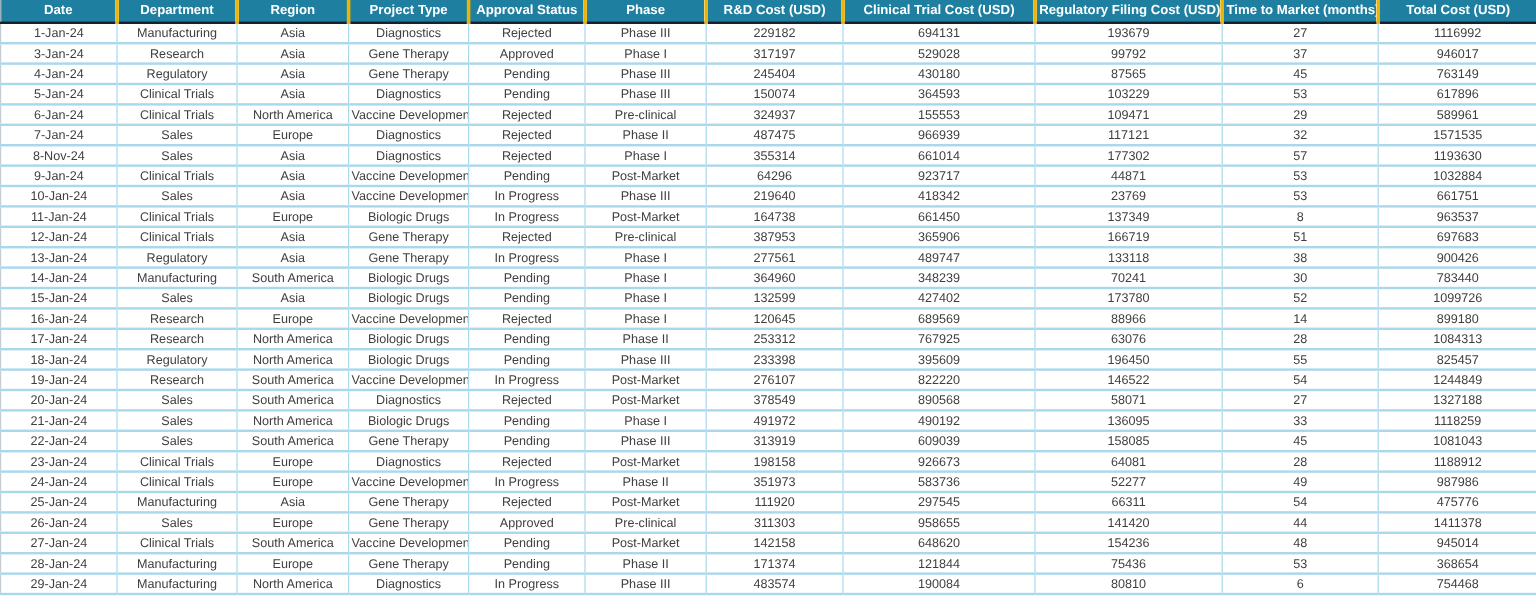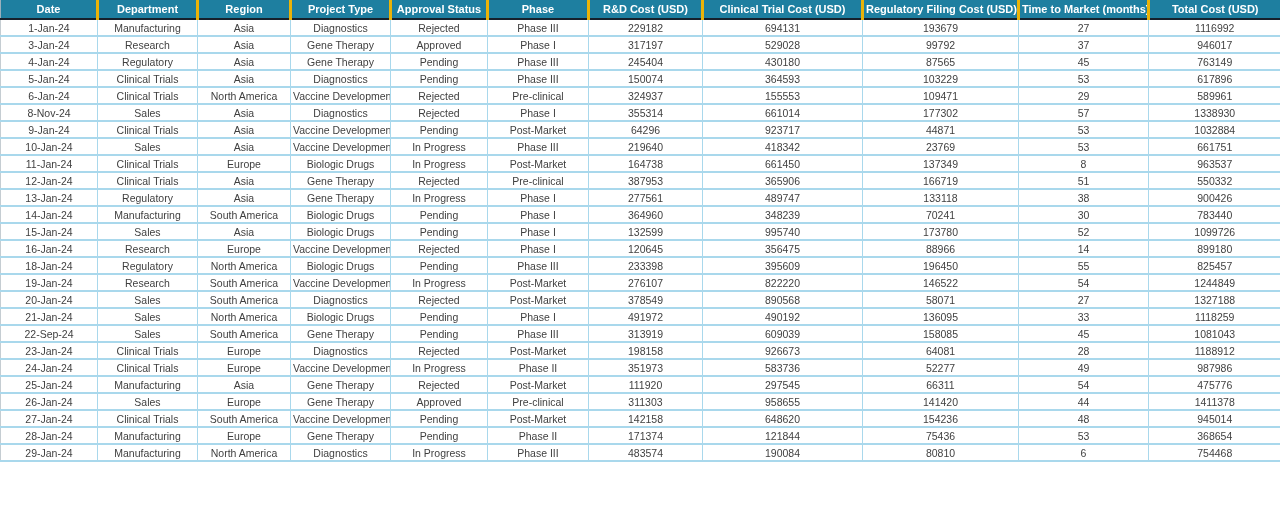--- a/index.html
+++ b/index.html
@@ -143,31 +143,44 @@
           <td>Vaccine Development</td>
           <td>Rejected</td>
           <td>Pre-clinical</td>
           <td>324937</td>
           <td>155553</td>
           <td>109471</td>
           <td>29</td>
           <td>589961</td>
         </tr>
         <tr>
+          <td>7-Jan-24</td>
+          <td>Sales</td>
+          <td>Europe</td>
+          <td>Diagnostics</td>
+          <td>Rejected</td>
+          <td>Phase II</td>
+          <td>487475</td>
+          <td>966939</td>
+          <td>117121</td>
+          <td>32</td>
+          <td>1571535</td>
+        </tr>
+        <tr>
           <td>8-Nov-24</td>
           <td>Sales</td>
           <td>Asia</td>
           <td>Diagnostics</td>
           <td>Rejected</td>
           <td>Phase I</td>
           <td>355314</td>
           <td>661014</td>
           <td>177302</td>
           <td>57</td>
-          <td>1338930</td>
+          <td>1193630</td>
         </tr>
         <tr>
           <td>9-Jan-24</td>
           <td>Clinical Trials</td>
           <td>Asia</td>
           <td>Vaccine Development</td>
           <td>Pending</td>
           <td>Post-Market</td>
           <td>64296</td>
           <td>923717</td>
@@ -205,21 +218,21 @@
           <td>12-Jan-24</td>
           <td>Clinical Trials</td>
           <td>Asia</td>
           <td>Gene Therapy</td>
           <td>Rejected</td>
           <td>Pre-clinical</td>
           <td>387953</td>
           <td>365906</td>
           <td>166719</td>
           <td>51</td>
-          <td>550332</td>
+          <td>697683</td>
         </tr>
         <tr>
           <td>13-Jan-24</td>
           <td>Regulatory</td>
           <td>Asia</td>
           <td>Gene Therapy</td>
           <td>In Progress</td>
           <td>Phase I</td>
           <td>277561</td>
           <td>489747</td>
@@ -241,37 +254,50 @@
           <td>783440</td>
         </tr>
         <tr>
           <td>15-Jan-24</td>
           <td>Sales</td>
           <td>Asia</td>
           <td>Biologic Drugs</td>
           <td>Pending</td>
           <td>Phase I</td>
           <td>132599</td>
-          <td>995740</td>
+          <td>427402</td>
           <td>173780</td>
           <td>52</td>
           <td>1099726</td>
         </tr>
         <tr>
           <td>16-Jan-24</td>
           <td>Research</td>
           <td>Europe</td>
           <td>Vaccine Development</td>
           <td>Rejected</td>
           <td>Phase I</td>
           <td>120645</td>
-          <td>356475</td>
+          <td>689569</td>
           <td>88966</td>
           <td>14</td>
           <td>899180</td>
+        </tr>
+        <tr>
+          <td>17-Jan-24</td>
+          <td>Research</td>
+          <td>North America</td>
+          <td>Biologic Drugs</td>
+          <td>Pending</td>
+          <td>Phase II</td>
+          <td>253312</td>
+          <td>767925</td>
+          <td>63076</td>
+          <td>28</td>
+          <td>1084313</td>
         </tr>
         <tr>
           <td>18-Jan-24</td>
           <td>Regulatory</td>
           <td>North America</td>
           <td>Biologic Drugs</td>
           <td>Pending</td>
           <td>Phase III</td>
           <td>233398</td>
           <td>395609</td>
@@ -312,21 +338,21 @@
           <td>Biologic Drugs</td>
           <td>Pending</td>
           <td>Phase I</td>
           <td>491972</td>
           <td>490192</td>
           <td>136095</td>
           <td>33</td>
           <td>1118259</td>
         </tr>
         <tr>
-          <td>22-Sep-24</td>
+          <td>22-Jan-24</td>
           <td>Sales</td>
           <td>South America</td>
           <td>Gene Therapy</td>
           <td>Pending</td>
           <td>Phase III</td>
           <td>313919</td>
           <td>609039</td>
           <td>158085</td>
           <td>45</td>
           <td>1081043</td>

